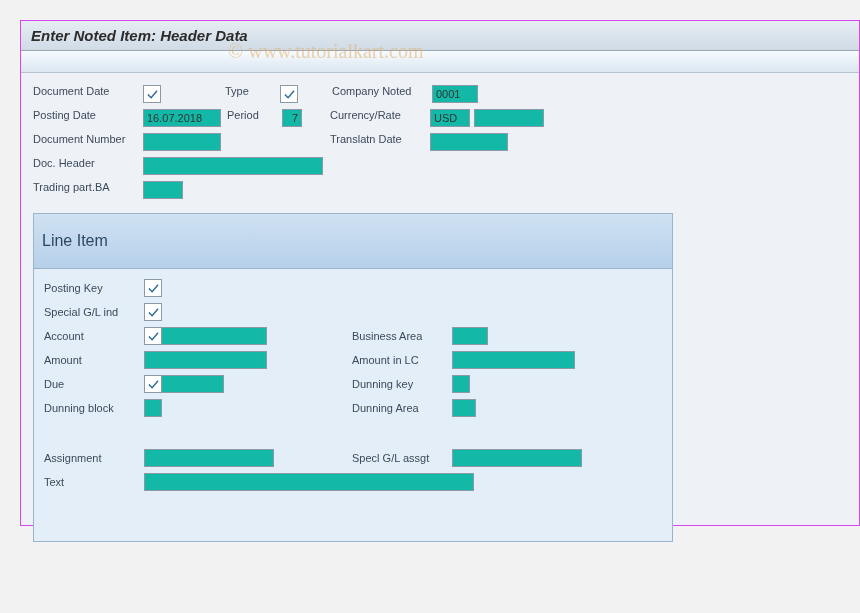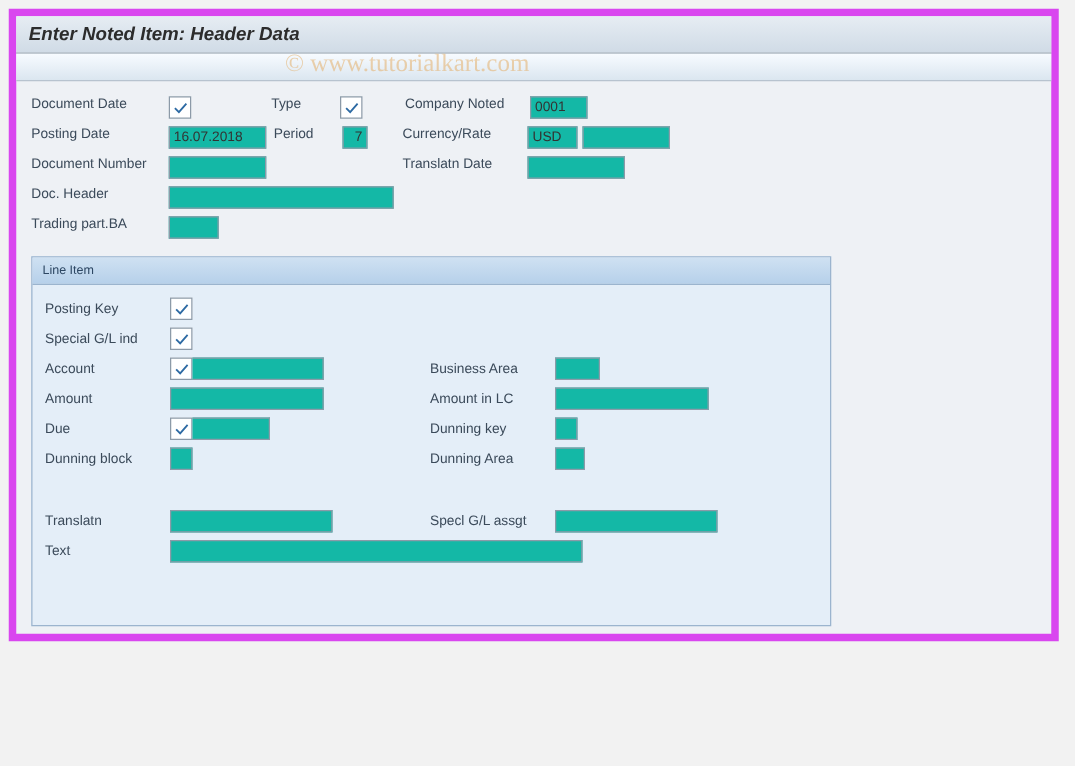--- a/index.html
+++ b/index.html
@@ -8,22 +8,22 @@
     font-size: 11px;
     background: #f2f2f2;
     color: #333;
     width: 860px;
     height: 613px;
     overflow: hidden;
   }
   .window {
     width: 840px;
     height: 506px;
-    margin: 7px;
-    border: 6px solid #d946ef;
+    margin: 20px;
+    border: 1px solid #d946ef;
     background: #eef1f5;
   }
   .titlebar {
     background: linear-gradient(#e6edf3, #d0dbe6);
     border-bottom: 1px solid #9aa6b2;
     padding: 6px 10px;
     font-weight: bold;
     font-style: italic;
     font-size: 15px;
     color: #2c2c2c;
@@ -72,23 +72,23 @@
 
   .group {
     border: 1px solid #9bb4ce;
     background: #e4eef8;
     margin-top: 10px;
     width: 640px;
   }
   .group-title {
     background: linear-gradient(#cfe1f2, #b6d0ea);
     border-bottom: 1px solid #9bb4ce;
-    padding: 5px 8px;
+    padding: 18px 8px;
     color: #2d4763;
-    font-size: 10px;
+    font-size: 16px;
   }
   .group-body { padding: 8px 10px 16px 10px; }
   .line-row {
     display: flex;
     align-items: center;
     height: 22px;
     margin-bottom: 2px;
   }
   .watermark {
     position: absolute;
@@ -219,21 +219,21 @@
           <span class="lbl-line">Dunning block</span>
           <input type="text" class="fld" style="width: 18px;" value="">
           <span style="width:190px"></span>
           <span class="lbl-line2">Dunning Area</span>
           <input type="text" class="fld" style="width: 24px;" value="">
         </div>
 
         <div style="height:26px"></div>
 
         <div class="line-row">
-          <span class="lbl-line">Translatn</span>
+          <span class="lbl-line">Assignment</span>
           <input type="text" class="fld" style="width: 130px;" value="">
           <span style="width:78px"></span>
           <span class="lbl-line2">Specl G/L assgt</span>
           <input type="text" class="fld" style="width: 130px;" value="">
         </div>
 
         <div class="line-row">
           <span class="lbl-line">Text</span>
           <input type="text" class="fld" style="width: 330px;" value="">
         </div>

